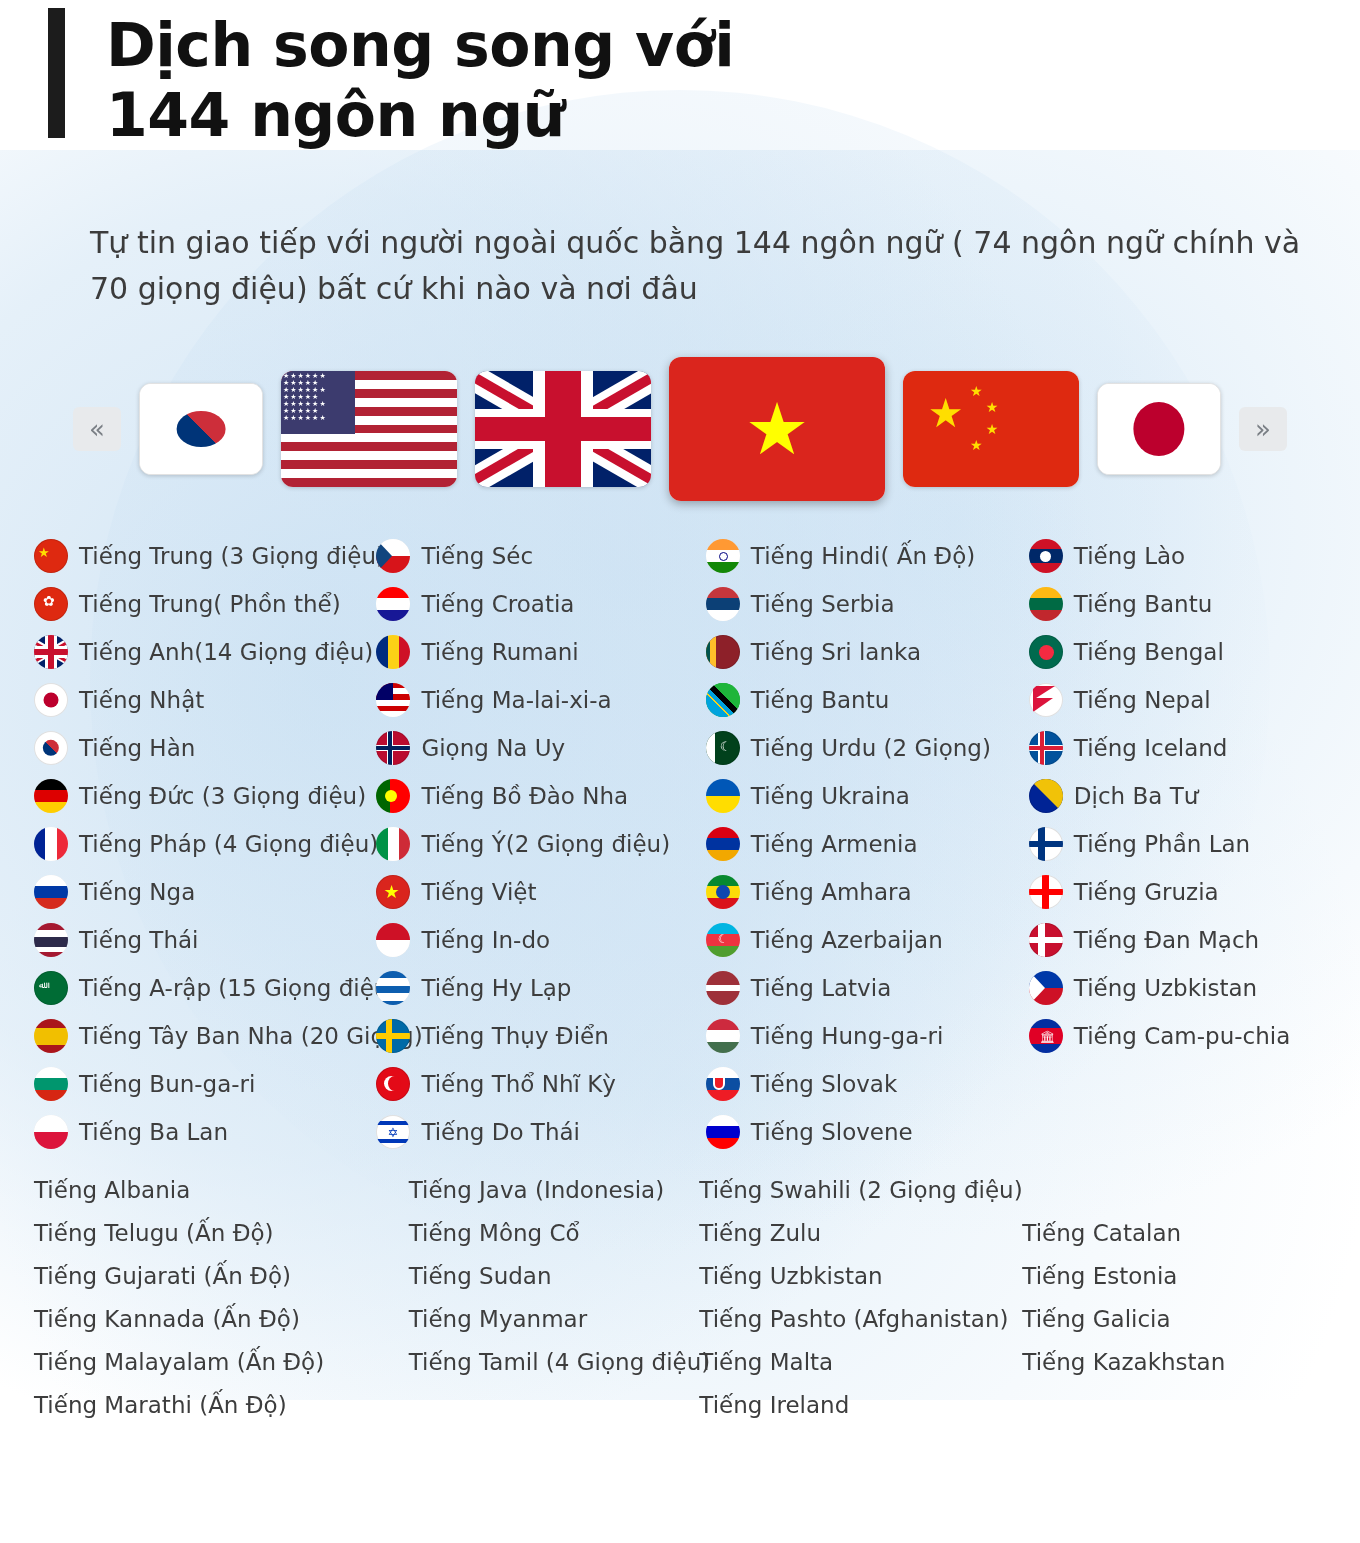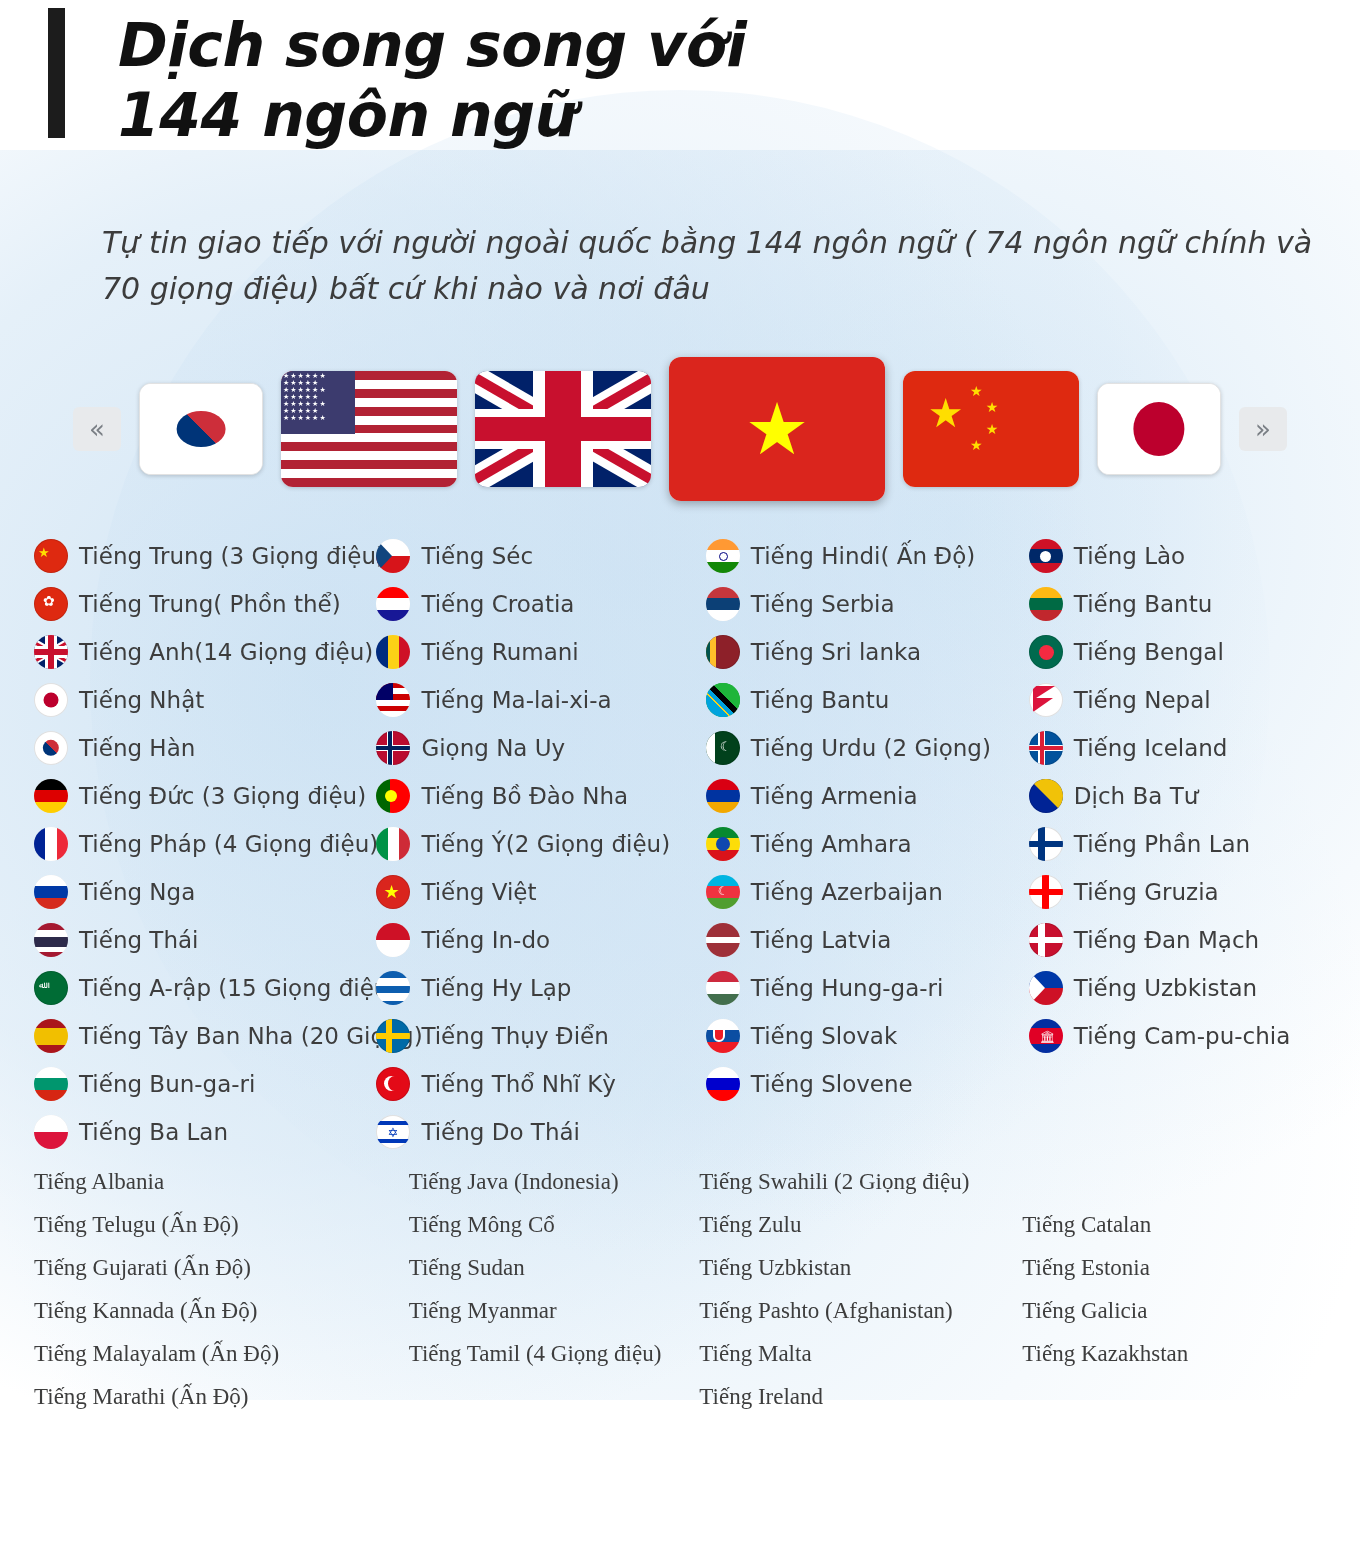--- a/index.html
+++ b/index.html
@@ -23,21 +23,21 @@
   }
   .bg-globe:after{
     content:"";
     position:absolute; left:90px; top:-60px; width:1180px; height:1180px;
     border-radius:50%;
     background: radial-gradient(circle at 45% 40%, rgba(198,222,242,0.45) 0%, rgba(198,222,242,0.18) 55%, rgba(255,255,255,0) 72%);
   }
   .page { position: relative; width: 1360px; height: 1543px; z-index: 1; }
 
   
-  .header { position: relative; padding: 10px 0 0 60px; font-style: italic; }
+  .header { position: relative; padding: 10px 0 0 48px; }
   .title-bar {
     position: absolute; left: 48px; top: 8px;
     width: 17px; height: 130px; background: #1c1c1c;
   }
   .title {
     margin: 0 0 0 58px;
     font-size: 60px; line-height: 70px; font-weight: bold;
     color: #111; letter-spacing: -0.5px;
   }
   .subtitle {
@@ -82,21 +82,21 @@
     position: relative; flex: none; box-shadow: 0 0 0 1px rgba(0,0,0,0.12) inset;
     background: #fff;
   }
   .lang-label { font-size: 23px; color: #3d3d3d; white-space: nowrap; }
   .tail-cols { display: flex; margin-top: 4px; }
   .tail-col { width: 25%; }
   .tail-col.t1 { width: 29%; }
   .tail-col.t2 { width: 22.5%; }
   .tail-col.t3 { width: 25%; }
   .tail-col.t4 { width: 23.5%; }
-  .tail-row { height: 43px; display: flex; align-items: center; font-family: Liberation Serif, serif; }
+  .tail-row { height: 43px; display: flex; align-items: flex-end; }
   .tail-row .lang-label { font-size: 23px; }
 
   
   .f-stripes-h { position:absolute; inset:0; display:flex; flex-direction:column; }
   .f-stripes-h > div { flex:1; }
   .f-stripes-v { position:absolute; inset:0; display:flex; }
   .f-center {
     position:absolute; left:50%; top:50%; transform:translate(-50%,-50%);
   }
   .star {
@@ -483,20 +483,29 @@
         <div class="lang-row">
             <span class="lang-flag" style="background:#01411C">
               <span style="position:absolute;left:0;top:0;width:26%;height:100%;background:#fff"></span>
               <span style="position:absolute;left:14px;top:8px;color:#fff;font-size:13px">☾</span>
             </span>
             <span class="lang-label">Tiếng Urdu (2 Giọng)</span>
           </div>
         <div class="lang-row">
             <span class="lang-flag">
               <span class="f-stripes-h">
+                <span style="background:#0057B7;display:block;height:50%"></span>
+                <span style="background:#FFDD00;display:block;height:50%"></span>
+              </span>
+            </span>
+            <span class="lang-label">Tiếng Ukraina</span>
+          </div>
+        <div class="lang-row">
+            <span class="lang-flag">
+              <span class="f-stripes-h">
                 <span style="background:#D90012;display:block;height:33.3%"></span>
                 <span style="background:#0033A0;display:block;height:33.3%"></span>
                 <span style="background:#F2A800;display:block;height:33.4%"></span>
               </span>
             </span>
             <span class="lang-label">Tiếng Armenia</span>
           </div>
         <div class="lang-row">
             <span class="lang-flag">
               <span class="f-stripes-h">

